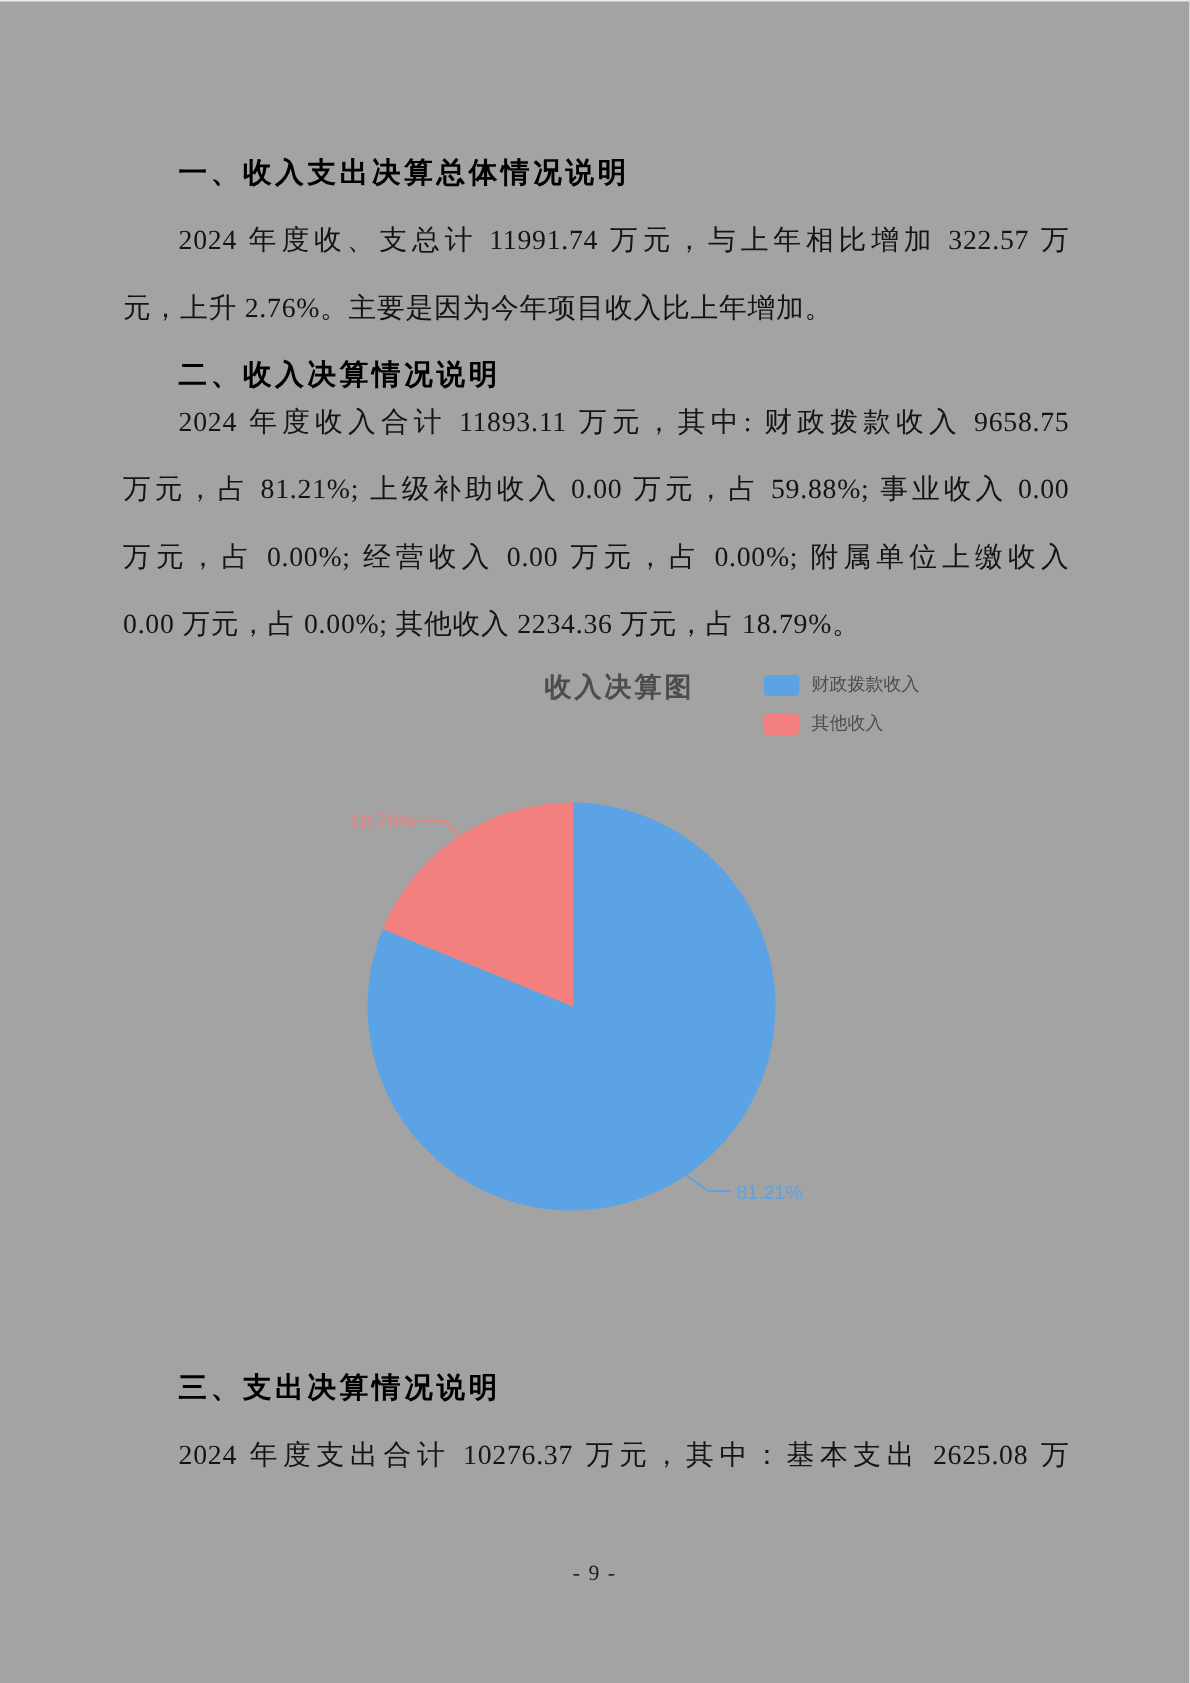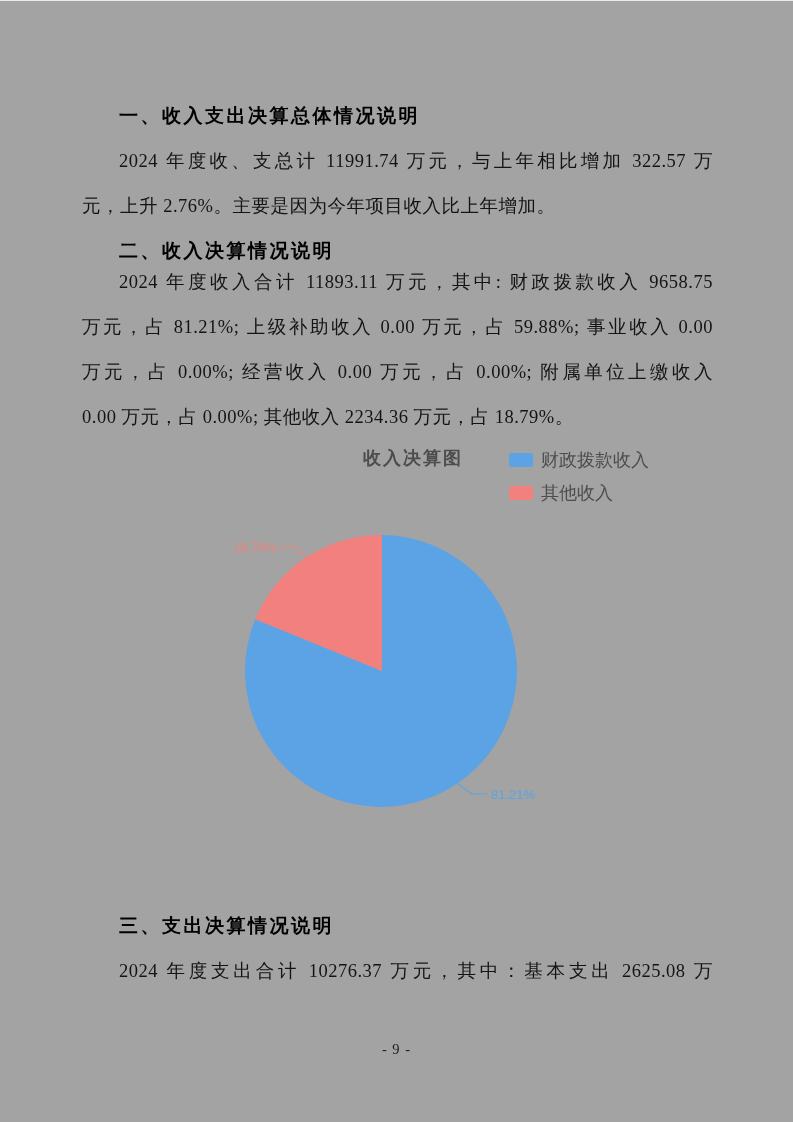--- a/index.html
+++ b/index.html
@@ -31,21 +31,21 @@
     position:absolute;left:332px;top:5px;
     font-family:"Liberation Sans","DejaVu Sans",sans-serif;
     font-weight:bold;font-size:18px;letter-spacing:2px;color:#4d4d4d;
     white-space:nowrap;
     margin-left:31px;
   }
   .legend{position:absolute;left:509px;top:7px;display:flex;flex-direction:column;gap:9px;}
   .legend-row{display:flex;align-items:center;gap:8px;}
   .legend-label{
     font-family:"Liberation Sans","DejaVu Sans",sans-serif;
-    font-size:18px;color:#4d4d4d;white-space:nowrap;
+    font-size:12px;color:#4d4d4d;white-space:nowrap;
   }
   .pie-svg{position:absolute;left:0;top:0;}
   .leader{fill:none;stroke-width:1.2px;}
   .pct-label{
     font-family:"Liberation Sans","DejaVu Sans",sans-serif;
     font-size:13px;
   }
   .footer{
     position:absolute;left:0;top:1040px;width:100%;
     text-align:center;font-size:14.5px;letter-spacing:1px;color:#1c1c1c;

